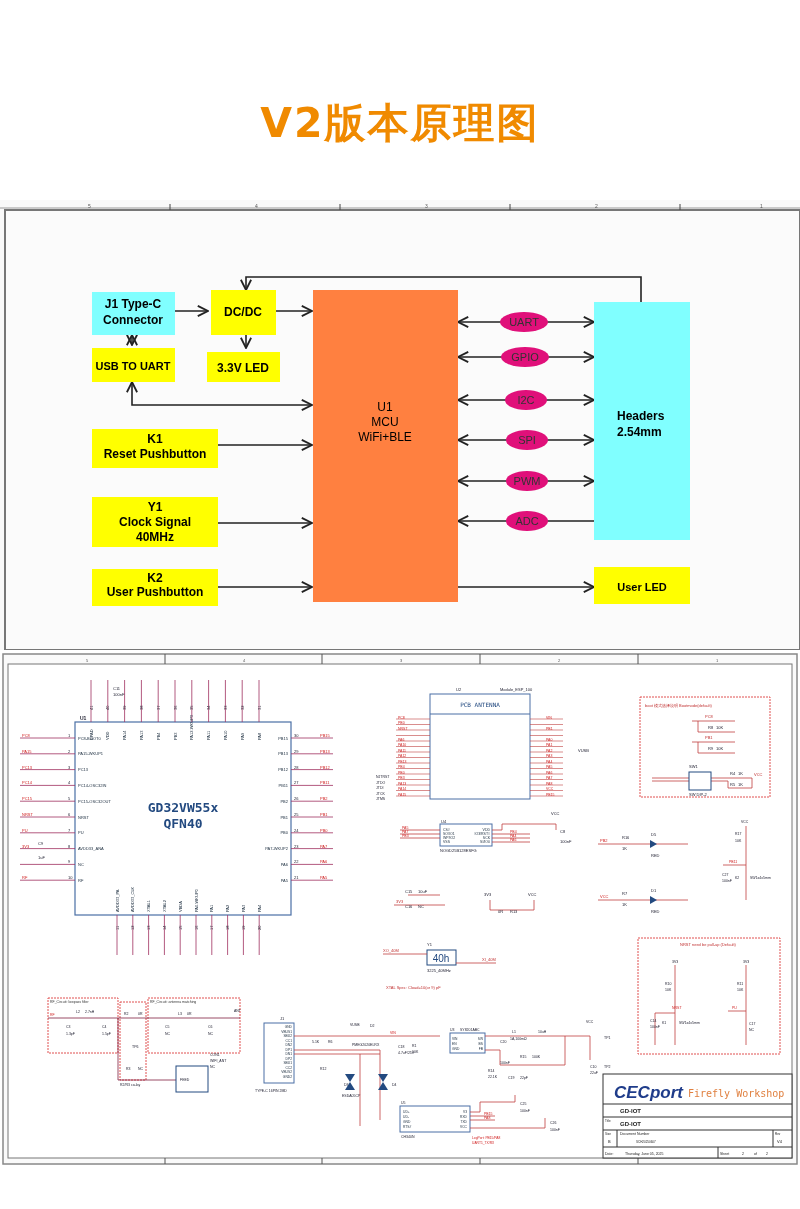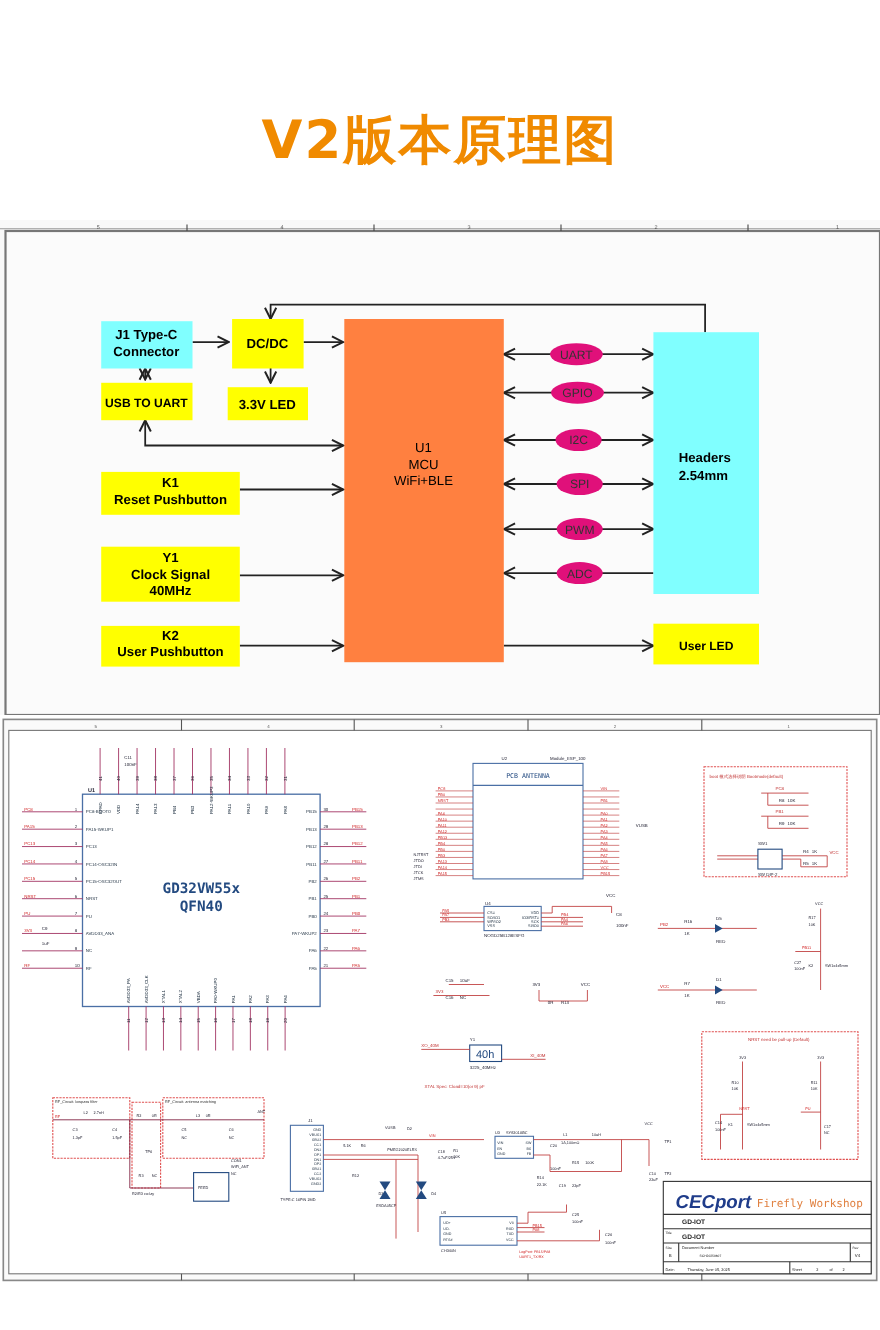--- a/index.html
+++ b/index.html
@@ -1,17 +1,17 @@
 <!DOCTYPE html>
 <html><head>
 <meta charset="utf-8">
 <style>
   html, body { margin:0; padding:0; background:#ffffff; }
   body { width:800px; height:1209px; position:relative; overflow:hidden; font-family:"Liberation Sans", sans-serif; }
-  .title { position:absolute; left:0; top:96px; width:800px; text-align:center; font-size:48px; font-weight:bold; color:#f08a00; letter-spacing:2px; font-family:"DejaVu Sans", sans-serif; }
+  .title { position:absolute; left:0; top:96px; width:800px; text-align:center; font-size:41px; font-weight:bold; color:#f08a00; letter-spacing:2px; font-family:"DejaVu Sans", sans-serif; }
   .abs { position:absolute; }
   svg text { font-family:"Liberation Sans", sans-serif; }
   .mono { font-family:"DejaVu Sans Mono", monospace; }
 </style>
 </head>
 <body>
 
 <div class="title">V2版本原理图</div>
 
 <svg class="abs" style="left:0;top:200px" width="800" height="450">

